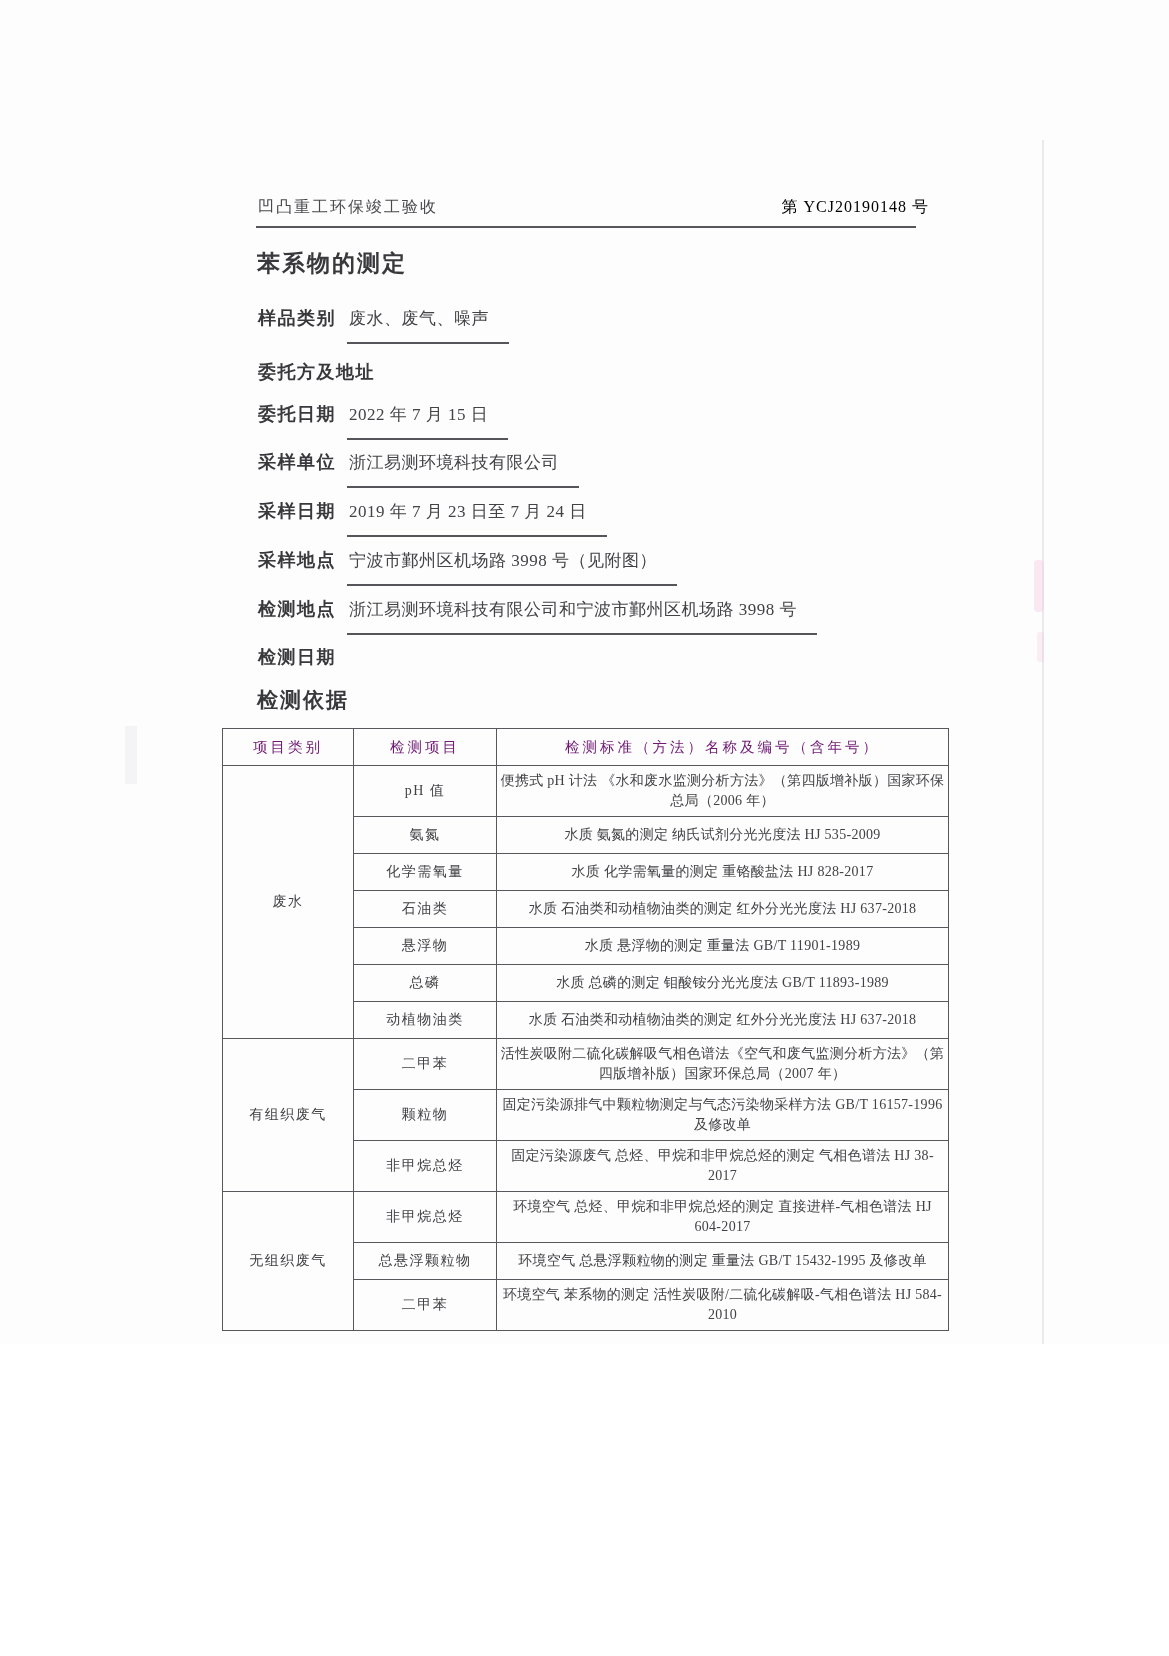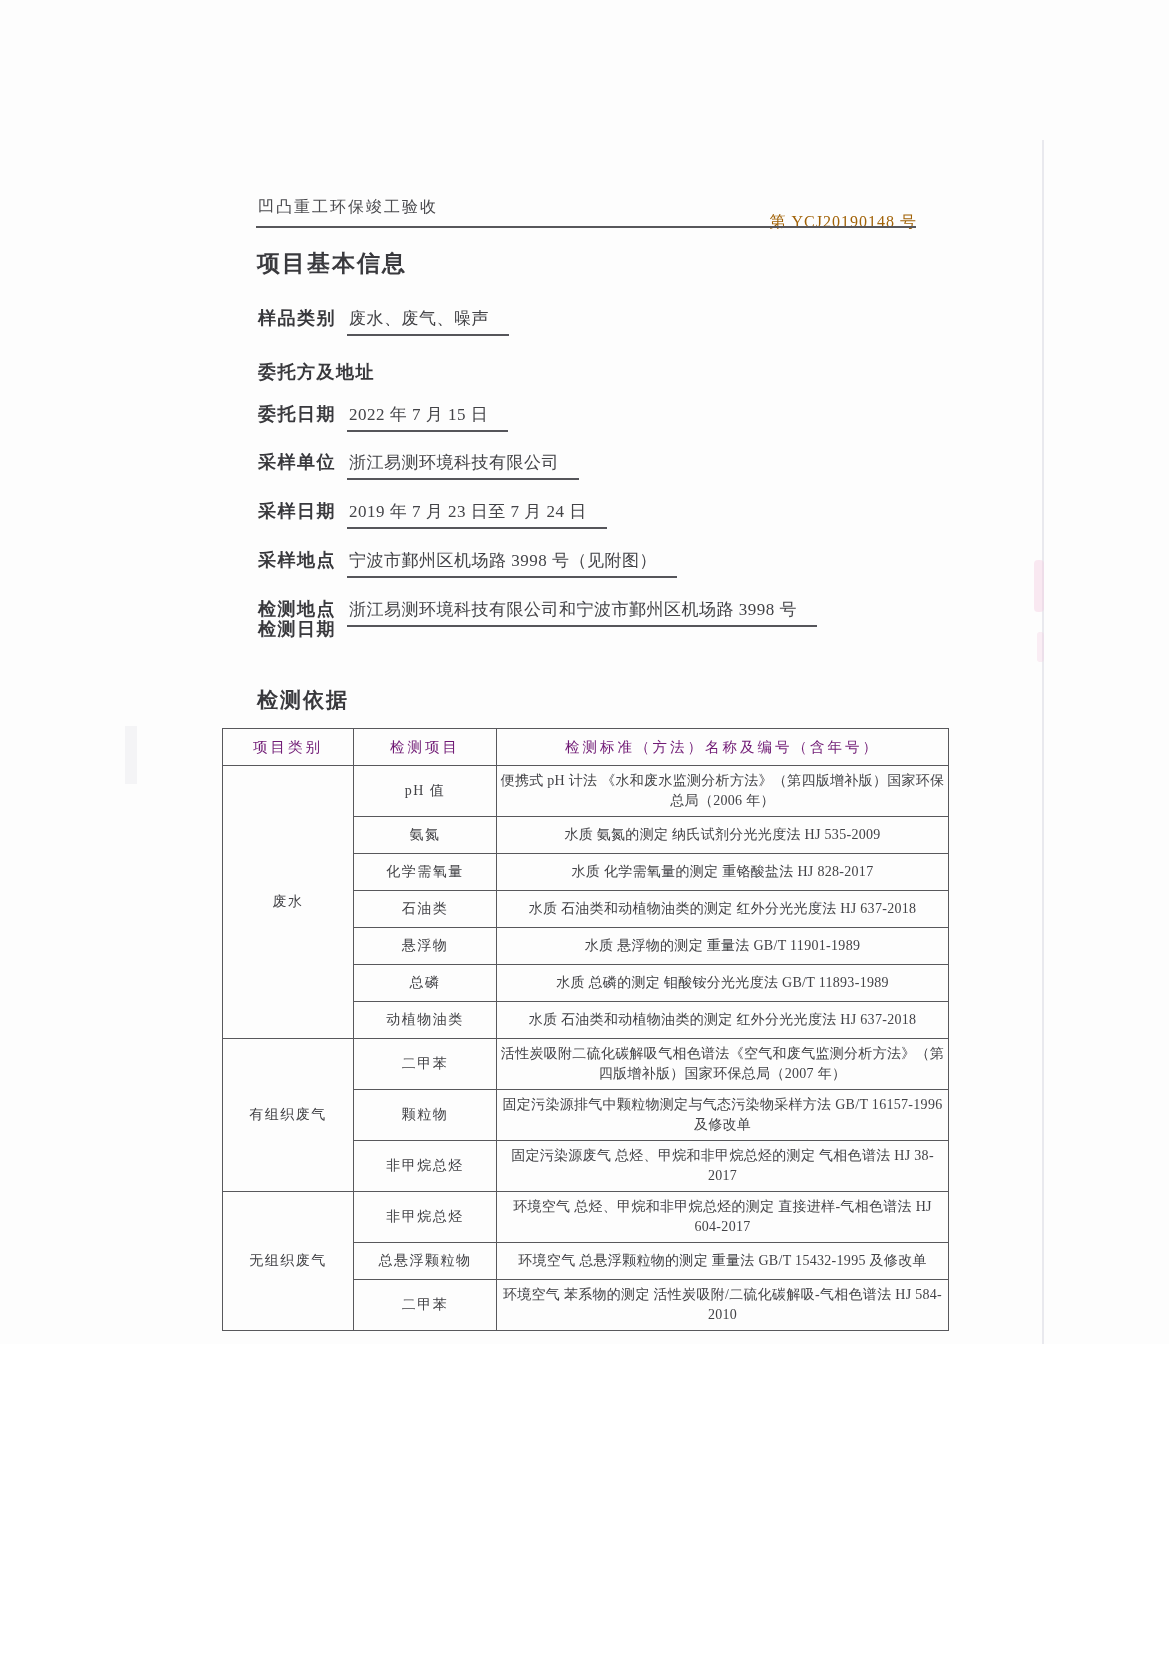--- a/index.html
+++ b/index.html
@@ -11,22 +11,22 @@
     overflow:hidden;
     font-family:"Liberation Serif","DejaVu Serif",serif;
     color:#3d3d41;
   }
   
   .doc-header-left {
     position:absolute; left:258px; top:197px;
     font-size:16px; letter-spacing:2px; color:#4a4a4e;
   }
   .doc-header-right {
-    position:absolute; right:252px; top:197px;
-    font-size:16px; letter-spacing:1px; color:#a16207;margin-top:15px;
+    position:absolute; right:240px; top:197px;
+    font-size:16px; letter-spacing:1px; color:#000000;
   }
   .doc-header-rule {
     position:absolute; left:256px; top:226px; width:660px; height:2px;
     background:#57575b;
   }
   
   .doc-title {
     position:absolute; left:257px; top:248px;
     font-size:23px; font-weight:700; letter-spacing:2px; color:#39393d;
   }
@@ -39,21 +39,21 @@
     position:absolute; left:258px;
     display:flex; align-items:flex-start; white-space:nowrap;
   }
   .field-label {
     font-size:18px; font-weight:700; letter-spacing:1.5px; color:#39393d;
     margin-right:11px;
   }
   .field-value {
     font-size:17px; letter-spacing:0.5px; color:#434347;
     border-bottom:2px solid #55555a;
-    padding:1px 20px 4px 2px;
+    padding:1px 20px 12px 2px;
   }
   
   .standards-table {
     position:absolute; left:222px; top:728px; width:726px;
     border-collapse:collapse; table-layout:fixed;
     font-size:14px; color:#424246;
   }
   .standards-table th, .standards-table td {
     border:1px solid #58585c;
     line-height:20px;
@@ -104,21 +104,21 @@
 
   <div class="scan-edge-line"></div>
   <div class="scan-mark-1"></div>
   <div class="scan-mark-2"></div>
   <div class="scan-mark-left"></div>
 
   <div class="doc-header-left">凹凸重工环保竣工验收</div>
   <div class="doc-header-right">第 YCJ20190148 号</div>
   <div class="doc-header-rule"></div>
 
-  <div class="doc-title">项目基本信息</div>
+  <div class="doc-title">苯系物的测定</div>
 
   <div class="field-row" style="top:306px">
     <span class="field-label">样品类别</span>
     <span class="field-value">废水、废气、噪声</span>
   </div>
   <div class="field-row" style="top:360px">
     <span class="field-label">委托方及地址</span>
   </div>
   <div class="field-row" style="top:402px">
     <span class="field-label">委托日期</span>
@@ -133,21 +133,21 @@
     <span class="field-value">2019 年 7 月 23 日至 7 月 24 日</span>
   </div>
   <div class="field-row" style="top:548px">
     <span class="field-label">采样地点</span>
     <span class="field-value">宁波市鄞州区机场路 3998 号（见附图）</span>
   </div>
   <div class="field-row" style="top:597px">
     <span class="field-label">检测地点</span>
     <span class="field-value">浙江易测环境科技有限公司和宁波市鄞州区机场路 3998 号</span>
   </div>
-  <div class="field-row" style="top:617px">
+  <div class="field-row" style="top:645px">
     <span class="field-label">检测日期</span>
   </div>
 
   <div class="section-title">检测依据</div>
 
   <table class="standards-table">
     <colgroup>
       <col style="width:131px">
       <col style="width:143px">
       <col style="width:452px">

